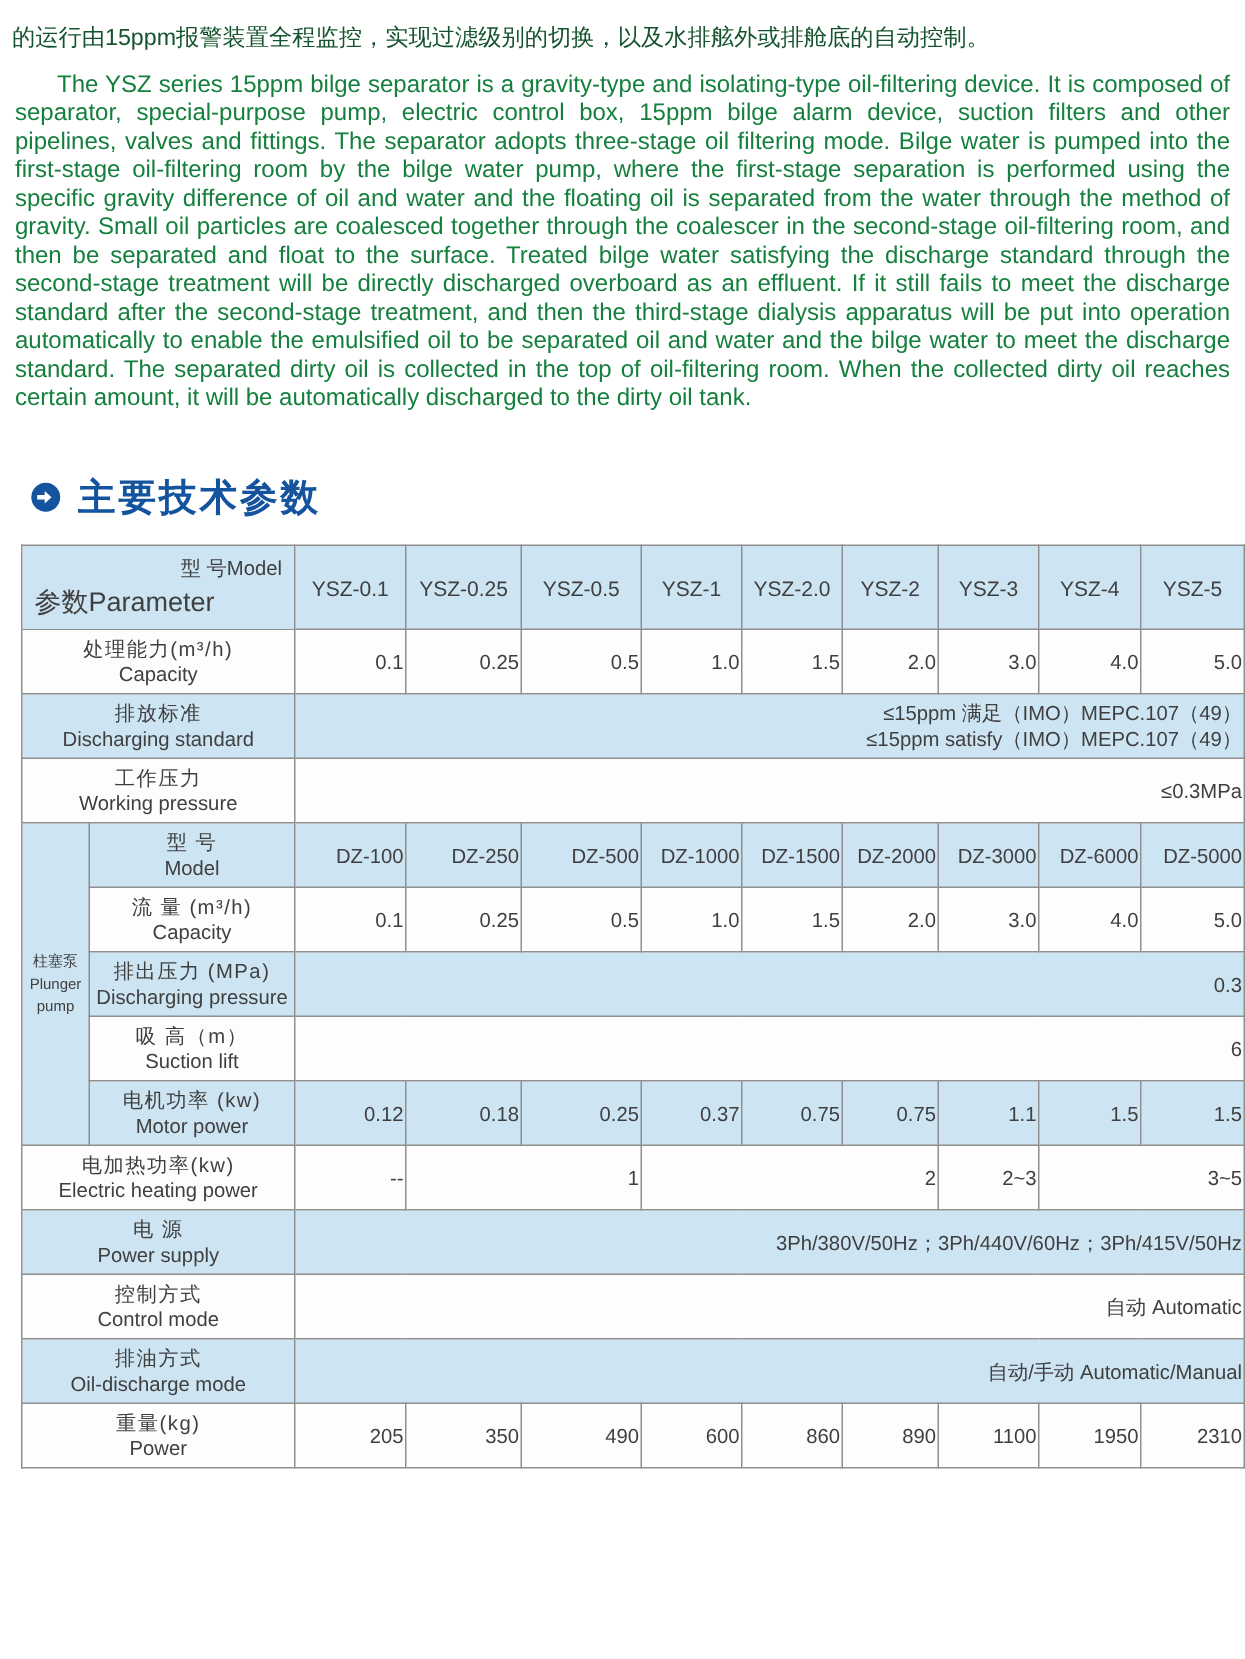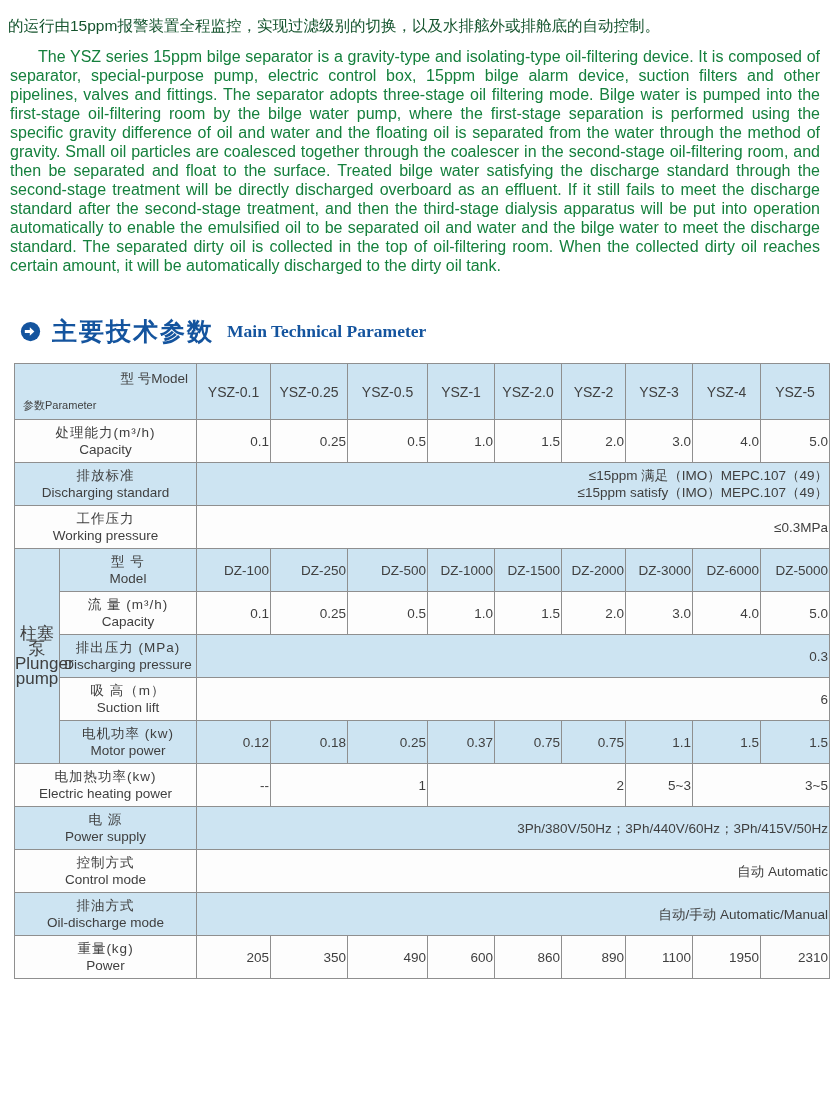--- a/index.html
+++ b/index.html
@@ -37,50 +37,49 @@
     border-collapse:collapse;
     font-size:13.5px; color:#3f3f3f;
   }
   .p-table td {
     border:1px solid #8f8f8f;
     text-align:center; vertical-align:middle;
     height:43px; padding:2px 1px;
     background:#fdfdfd;
   }
   .p-table tr.shade td { background:#cde4f2; }
-  .p-table td.group-cell { background:#cde4f2 !important; font-size:17px; line-height:15px; padding:12px 0; }
+  .p-table td.group-cell { background:#cde4f2 !important; font-size:10px; line-height:15px; padding:12px 0; }
   .p-table td.label { line-height:17px;text-align:center; }
   .p-table td.label .zh { letter-spacing:1px; }
   .p-table td.val { white-space:pre-line; line-height:17px; font-size:13.5px;text-align:right; }
   .p-table td.model-h { font-size:14px;margin-top:10px; }
   .p-table td.corner {
     position:relative; height:56px; padding:0;
     background-image:linear-gradient(to bottom right,
       transparent calc(50% - 0.6px), #8f8f8f calc(50% - 0.6px),
       #8f8f8f calc(50% + 0.6px), transparent calc(50% + 0.6px));
   }
   .p-table tr.shade td.corner { background-color:#cde4f2; }
   .corner-top  { position:absolute; top:6px; right:8px; font-size:13.5px; }
-  .corner-bottom { position:absolute; bottom:6px; left:8px; font-size:11px; }
+  .corner-bottom { position:absolute; bottom:6px; left:8px; font-size:18px; }
 </style>
 </head>
 <body>
 
 <div class="intro-zh">的运行由15ppm报警装置全程监控，实现过滤级别的切换，以及水排舷外或排舱底的自动控制。</div>
 
 <p class="intro-en">The YSZ series 15ppm bilge separator is a gravity-type and isolating-type oil-filtering device. It is composed of separator, special-purpose pump, electric control box, 15ppm bilge alarm device, suction filters and other pipelines, valves and fittings. The separator adopts three-stage oil filtering mode. Bilge water is pumped into the first-stage oil-filtering room by the bilge water pump, where the first-stage separation is performed using the specific gravity difference of oil and water and the floating oil is separated from the water through the method of gravity. Small oil particles are coalesced together through the coalescer in the second-stage oil-filtering room, and then be separated and float to the surface. Treated bilge water satisfying the discharge standard through the second-stage treatment will be directly discharged overboard as an effluent. If it still fails to meet the discharge standard after the second-stage treatment, and then the third-stage dialysis apparatus will be put into operation automatically to enable the emulsified oil to be separated oil and water and the bilge water to meet the discharge standard. The separated dirty oil is collected in the top of oil-filtering room. When the collected dirty oil reaches certain amount, it will be automatically discharged to the dirty oil tank.</p>
 
 <div class="section-header">
   <svg class="arrow-icon" viewBox="0 0 24 24" aria-hidden="true">
     <circle cx="12" cy="12" r="11" fill="#14549e"></circle>
     <path d="M5.5 12 H14" stroke="#ffffff" stroke-width="3.4" fill="none"></path>
     <path d="M11.2 7.2 L16.4 12 L11.2 16.8 Z" fill="#ffffff"></path>
   </svg>
   <span class="sec-zh">主要技术参数</span>
-  <span class="sec-en">Main Technical Parameter</span>
 </div>
 
 <table class="p-table">
   <colgroup>
     <col style="width:45px">
       <col style="width:137px">
     <col style="width:74px">
       <col style="width:77px">
       <col style="width:80px">
     <col style="width:67px">
@@ -200,21 +199,21 @@
         <td class="val">1.5</td>
       </tr>
       <tr>
         <td class="label" colspan="2">
           <div class="zh">电加热功率(kw)</div>
           <div class="en">Electric heating power</div>
         </td>
         <td class="val" colspan="1">--</td>
         <td class="val" colspan="2">1</td>
         <td class="val" colspan="3">2</td>
-        <td class="val" colspan="1">5~3</td>
+        <td class="val" colspan="1">2~3</td>
         <td class="val" colspan="2">3~5</td>
       </tr>
       <tr class="shade">
         <td class="label" colspan="2">
           <div class="zh">电 源</div>
           <div class="en">Power supply</div>
         </td>
         <td class="val" colspan="9">3Ph/380V/50Hz；3Ph/440V/60Hz；3Ph/415V/50Hz</td>
       </tr>
       <tr>

